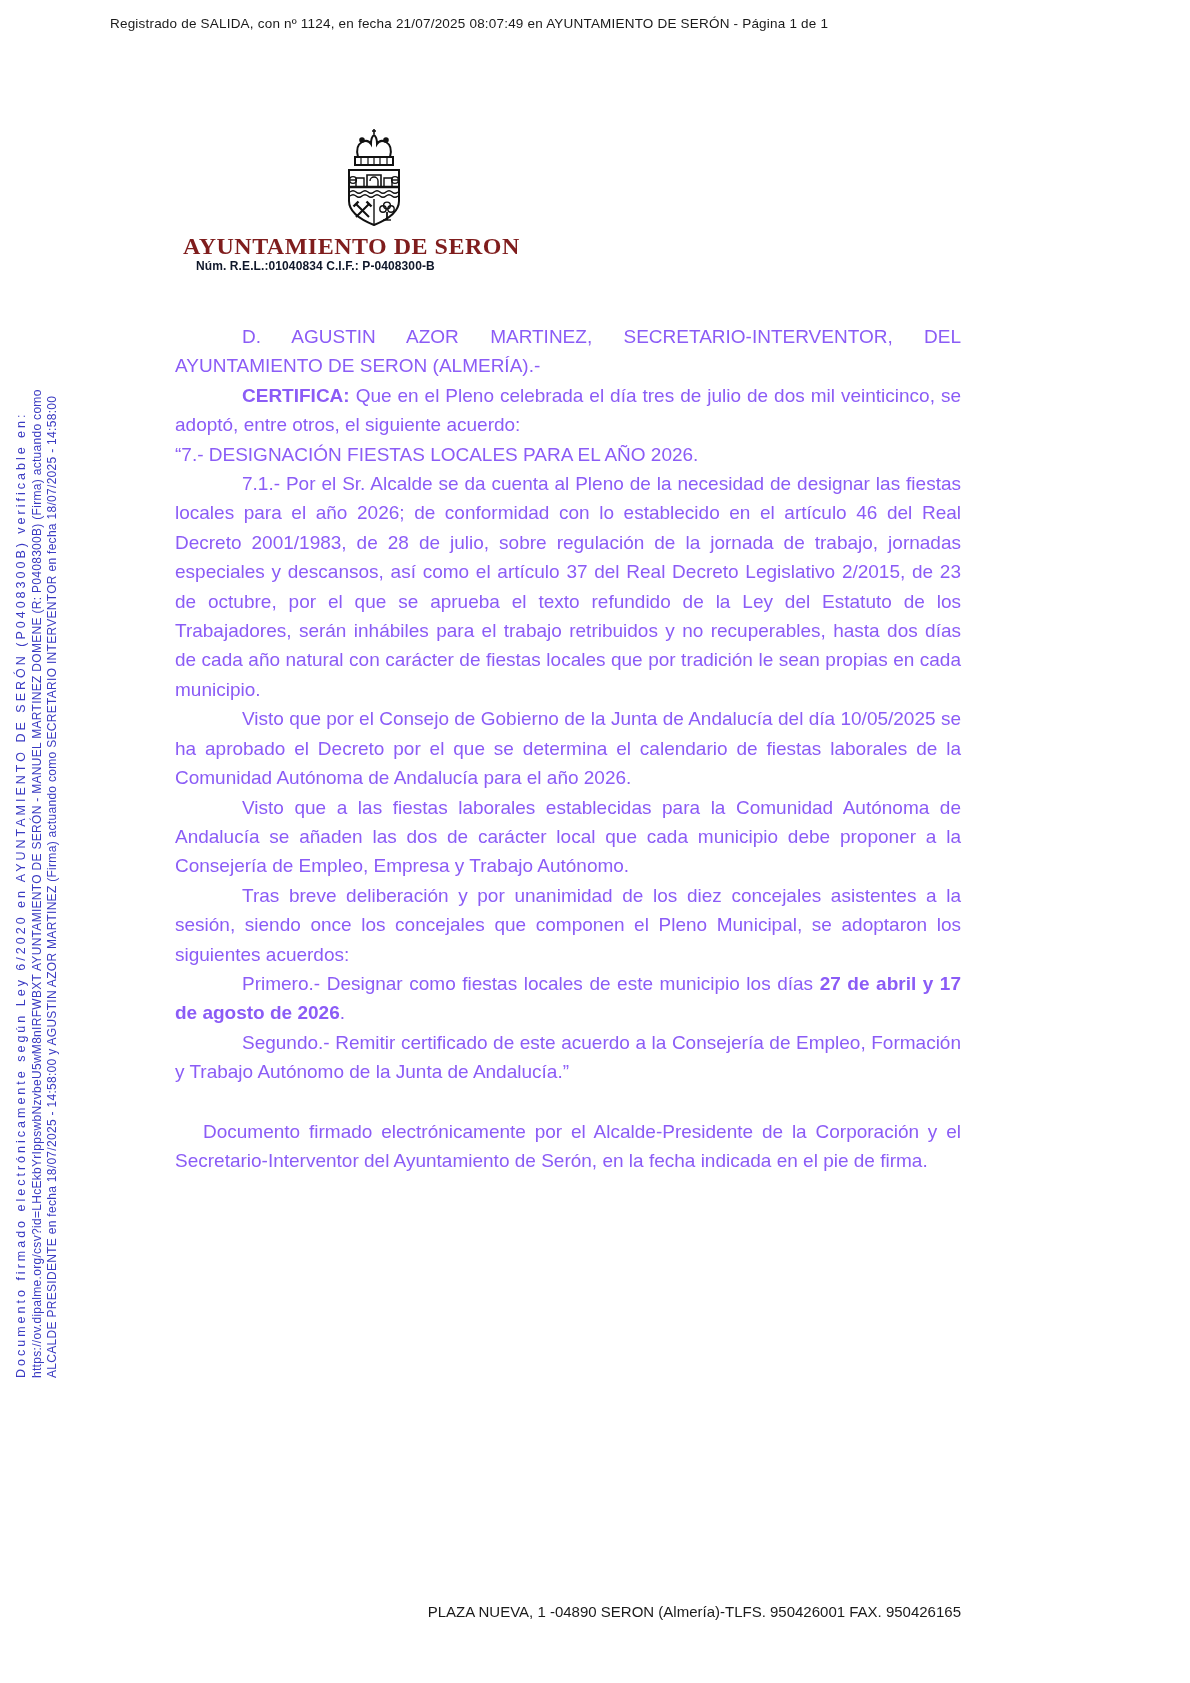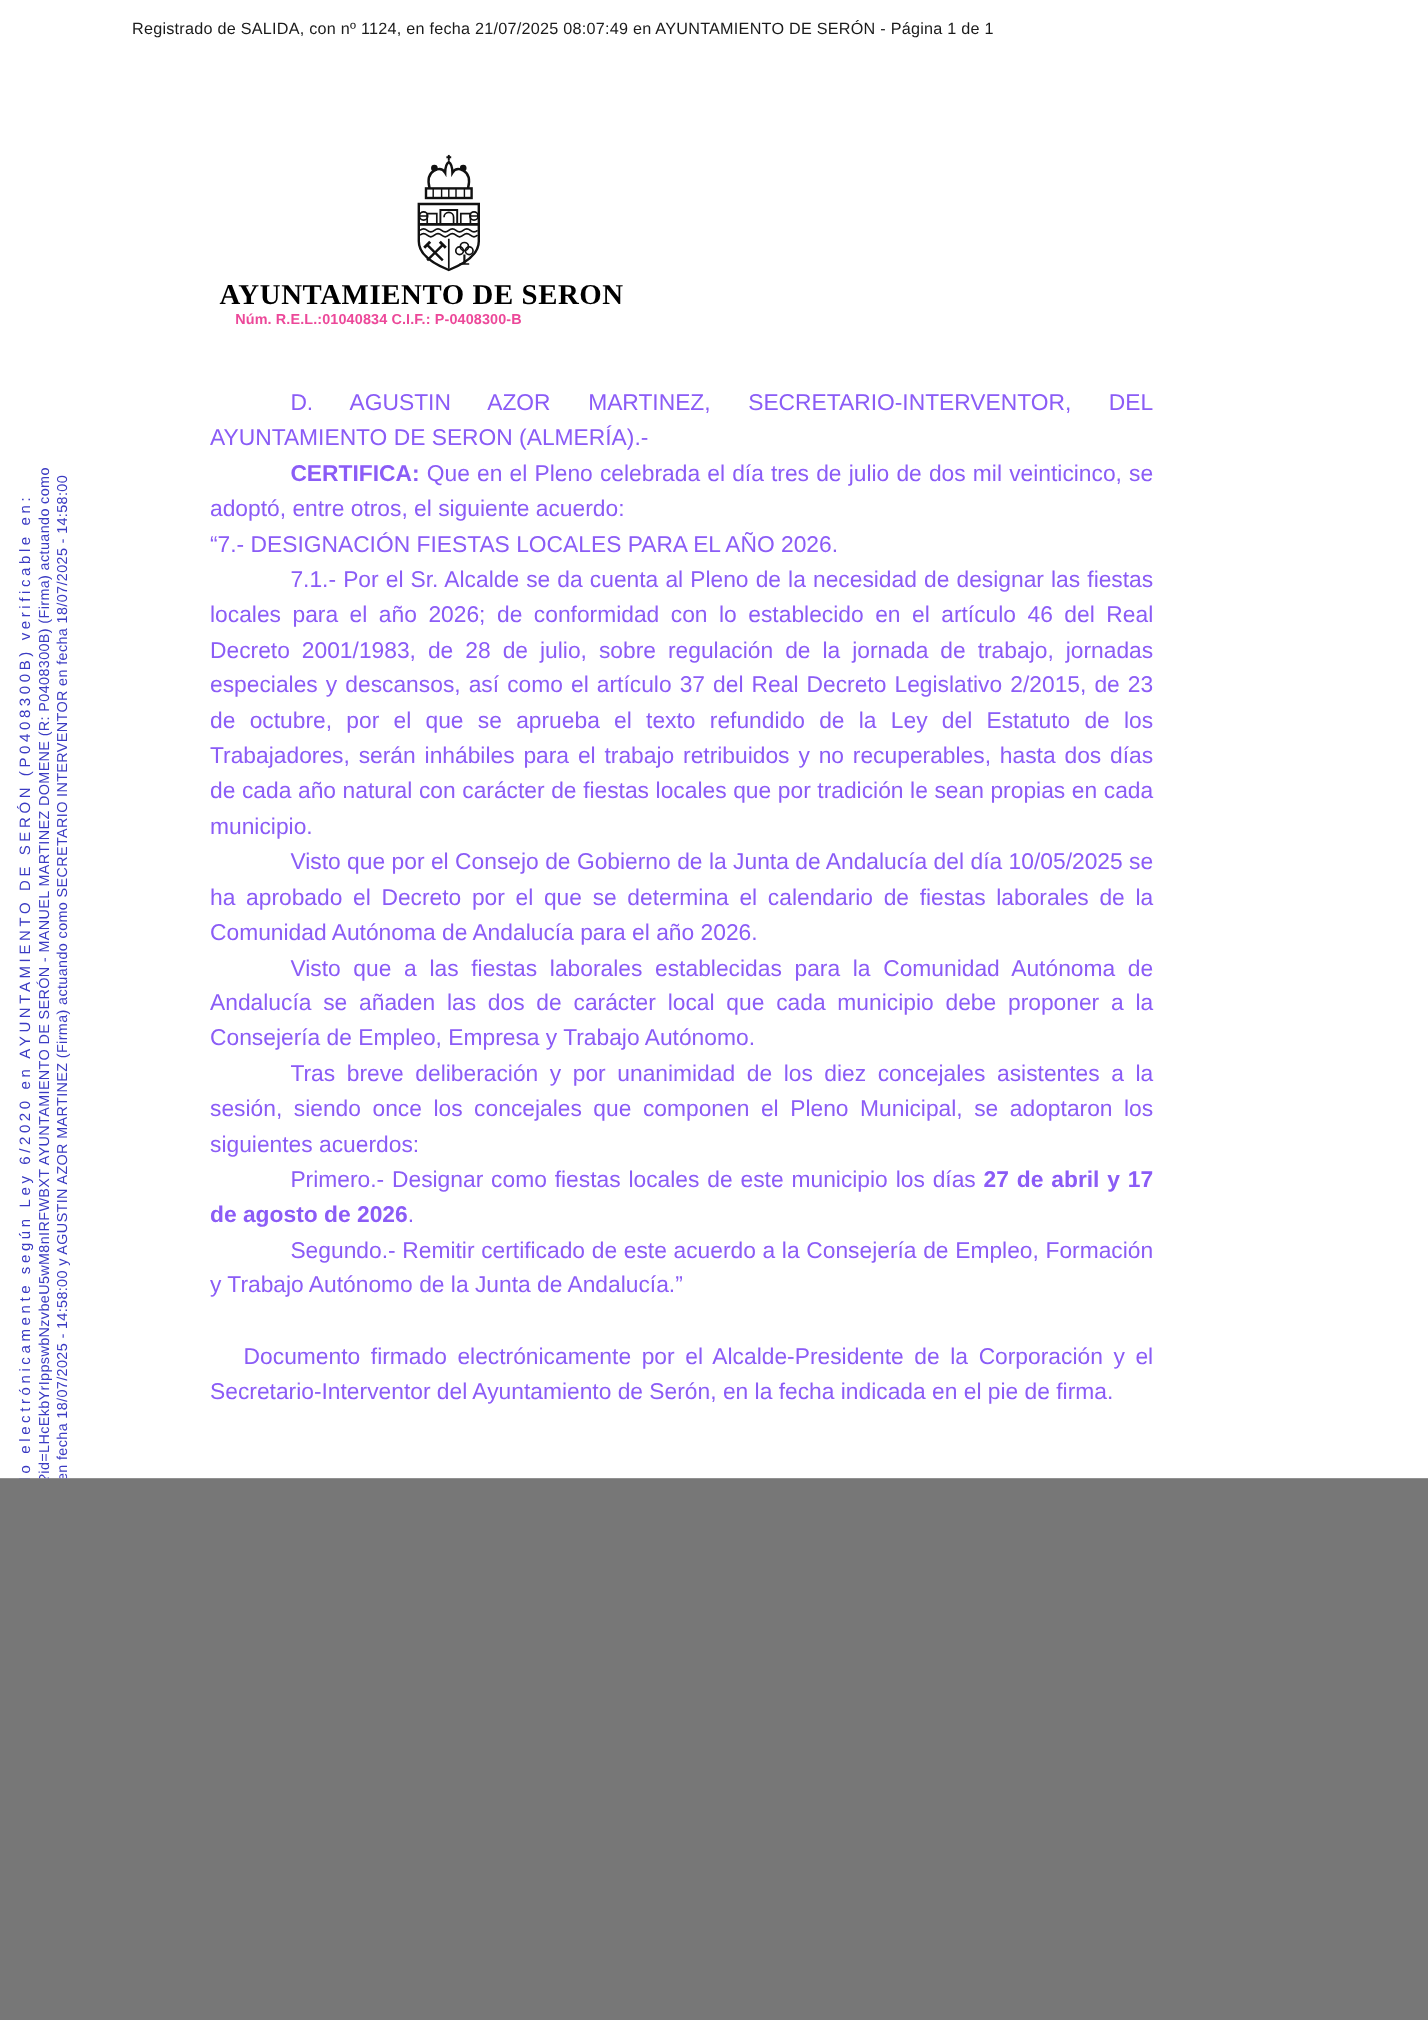--- a/index.html
+++ b/index.html
@@ -1,18 +1,18 @@
 <!DOCTYPE html>
 <html><head>
 <meta charset="utf-8">
 <style>
   html,body{margin:0;padding:0;background:#777;}
   .page{
     position:relative;
-    width:1190px;height:1232px;
+    width:1190px;height:1683px;
     background:#ffffff;
     margin:0 auto;
     overflow:hidden;
     font-family:"Liberation Sans",sans-serif;
     color:#111;
   }
   .reg-header{
     position:absolute;top:16px;left:110px;
     font-size:13.5px;letter-spacing:.2px;color:#1a1a1a;
     white-space:nowrap;
@@ -28,26 +28,26 @@
   }
   .sidebar .sline{
     font-size:12px;letter-spacing:.3px;line-height:15.5px;white-space:nowrap;
   }
   .crest{position:absolute;left:341px;top:129px;}
   .org-name{
     position:absolute;left:183px;top:233px;width:328px;
     text-align:center;
     font-family:"Liberation Serif",serif;
     font-weight:bold;font-size:24px;letter-spacing:.5px;
-    color:#000000;white-space:nowrap;
+    color:#7f1d1d;white-space:nowrap;
   }
   .registry{
     position:absolute;left:196px;top:259px;
     font-size:12px;font-weight:bold;letter-spacing:.1px;
-    color:#ec4899;white-space:nowrap;
+    color:#0f172a;white-space:nowrap;
   }
   .body-text{
     position:absolute;left:175px;top:322px;width:786px;
     font-size:19px;line-height:29.4px;
     text-align:justify;color:#8b5cf6;
   }
   .body-text p{margin:0;padding:0;}
   .indent{text-indent:67px;}
   .small-indent{text-indent:28px;}
   .gap-before{margin-top:30px !important;}

